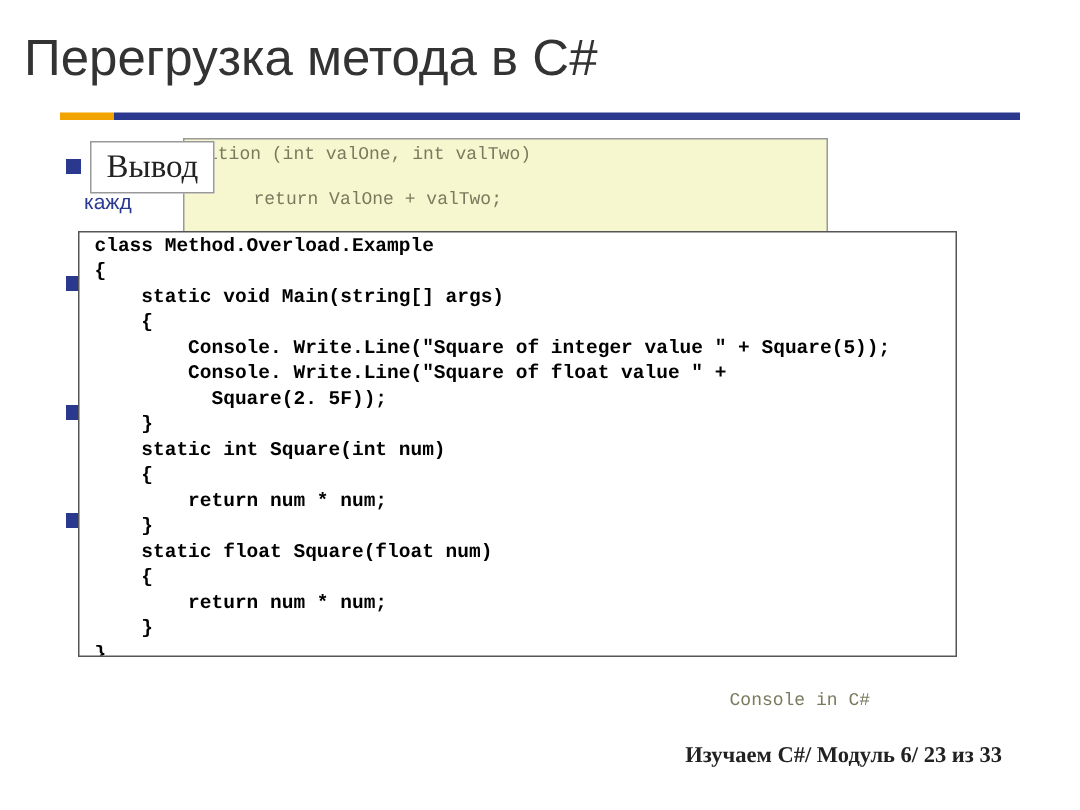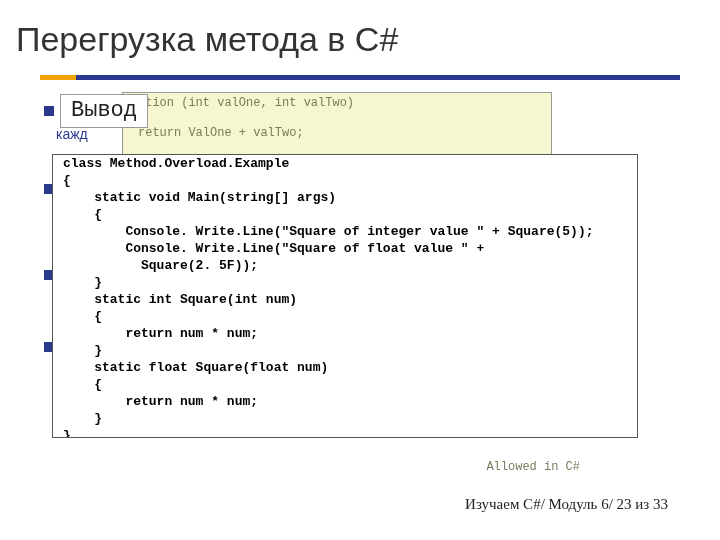--- a/index.html
+++ b/index.html
@@ -57,21 +57,21 @@
     .b4 { left: 44px; top: 250px; }
 
     .output-chip {
       position: absolute;
       left: 60px;
       top: 2px;
       background: #fff;
       border: 1px solid #999;
       padding: 3px 10px 4px 10px;
       font-size: 22px;
-      font-family: Liberation Mono, monospace;
+      font-family: Liberation Serif, serif;
       color: #222;
       text-align: center;
     }
 
     .code-bg-top-strip {
       position: absolute;
       left: 122px;
       top: 0px;
       width: 430px;
       height: 64px;
@@ -81,21 +81,21 @@
     }
     .code-faint-line {
       position: absolute;
       left: 138px;
       font-family: "Courier New", monospace;
       font-size: 12px;
       color: #7a7a5e;
       white-space: nowrap;
     }
     .fl-a { top: 4px; }
-    .fl-b { top: 34px; }
+    .fl-b { top: 34px; margin-left: 31px; }
 
     .code-box {
       position: absolute;
       left: 52px;
       top: 62px;
       width: 586px;
       height: 284px;
       background: #fff;
       border: 1px solid #555;
       font-family: "Courier New", monospace;
@@ -118,20 +118,21 @@
       color: #7a7a5e;
     }
 
     .footer {
       position: absolute;
       right: 52px;
       top: 404px;
       font-family: "Times New Roman", serif;
       font-size: 15px;
       color: #222;
+      font-weight: bold;
     }
   </style>
 </head>
 <body>
 
 <div class="title-area">
   <div class="title-text">Перегрузка метода в C#</div>
 </div>
 <div class="title-rule"></div>
 
@@ -161,16 +162,16 @@
     static int Square(int num)
     {
         return num * num;
     }
     static float Square(float num)
     {
         return num * num;
     }
 }</div>
 
-  <div class="allowed-label">Allowed in C#</div>
+  <div class="allowed-label">Console in C#</div>
 
   <div class="footer">Изучаем C#/ Модуль 6/ 23 из 33</div>
 </div>
 
 </body></html>

